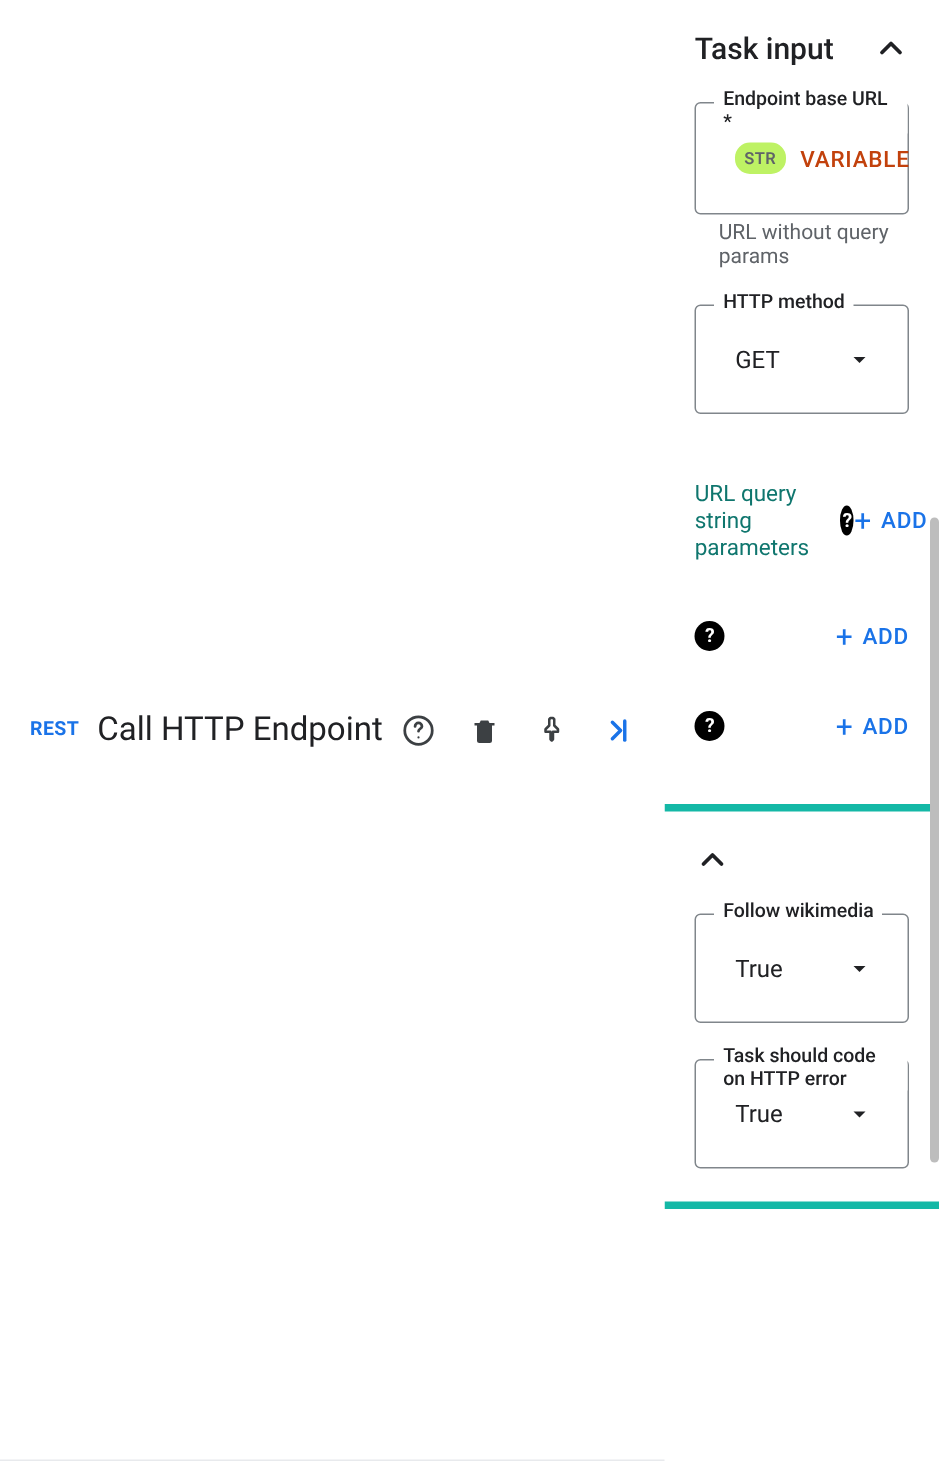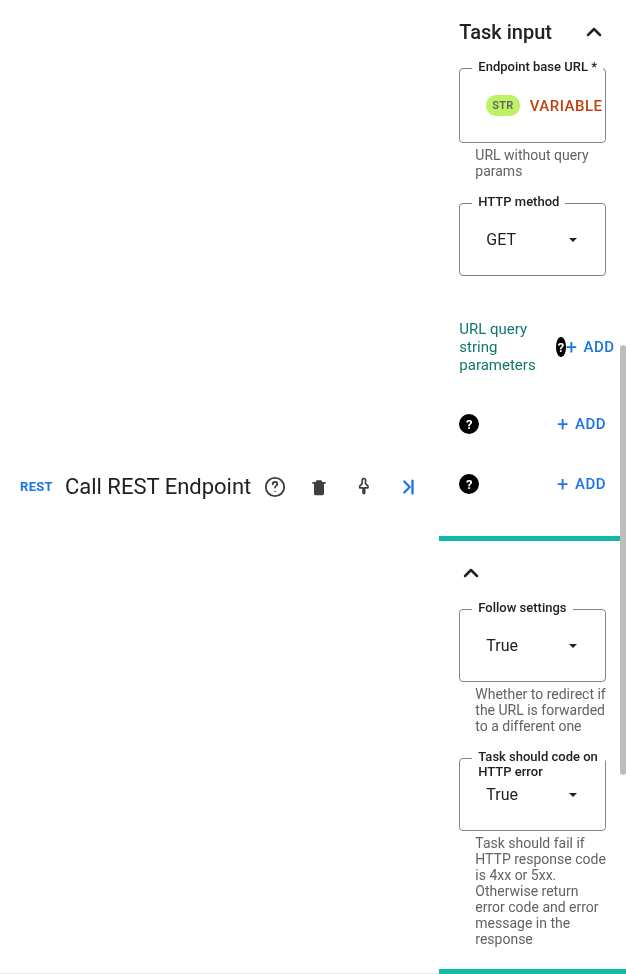--- a/index.html
+++ b/index.html
@@ -203,21 +203,21 @@
     .chevron-up svg, .chevron-down svg, .caret-down svg {
       display: block;
     }
   </style>
 </head>
 <body>
 
 <div class="panel">
   <div class="header">
     <span class="rest-badge">REST</span>
-    <span class="header-title">Call REST Endpoint</span>
+    <span class="header-title">Call HTTP Endpoint</span>
     <div class="header-icons">
       <span class="icon-btn">
         <svg width="22" height="22" viewBox="0 0 24 24" fill="none" stroke="currentColor" stroke-width="2">
             <circle cx="12" cy="12" r="10"></circle>
             <path d="M9.5 9a2.5 2.5 0 0 1 5 0c0 1.5-2.5 2-2.5 3.5" stroke-linecap="round"></path>
             <circle cx="12" cy="17" r="0.8" fill="currentColor" stroke="none"></circle>
           </svg>
       </span>
       <span class="icon-btn">
         <svg width="20" height="20" viewBox="0 0 24 24" fill="currentColor">
@@ -312,42 +312,40 @@
       <div class="section-header">
         <span class="chevron-up">
           <svg width="24" height="24" viewBox="0 0 24 24" fill="none" stroke="#202124" stroke-width="2.5">
               <path d="M6 15l6-6 6 6" stroke-linecap="round" stroke-linejoin="round"></path>
             </svg>
         </span>
       </div>
 
       <div class="field-group">
         <div class="field-wrapper">
-          <span class="field-label">Follow settings</span>
+          <span class="field-label">Follow wikimedia</span>
           <div class="select-body">
             <span class="select-value">True</span>
             <span class="caret-down">
               <svg width="12" height="12" viewBox="0 0 24 24" fill="#202124">
                   <path d="M4 8l8 8 8-8z"></path>
                 </svg>
             </span>
           </div>
         </div>
-        <div class="field-helper">Whether to redirect if the URL is forwarded to a different one</div>
       </div>
 
       <div class="field-group">
         <div class="field-wrapper">
           <span class="field-label">Task should code on HTTP error</span>
           <div class="select-body">
             <span class="select-value">True</span>
             <span class="caret-down">
               <svg width="12" height="12" viewBox="0 0 24 24" fill="#202124">
                   <path d="M4 8l8 8 8-8z"></path>
                 </svg>
             </span>
           </div>
         </div>
-        <div class="field-helper">Task should fail if HTTP response code is 4xx or 5xx. Otherwise return error code and error message in the response</div>
       </div>
     </div>
   </div>
 </div>
 
 </body></html>

